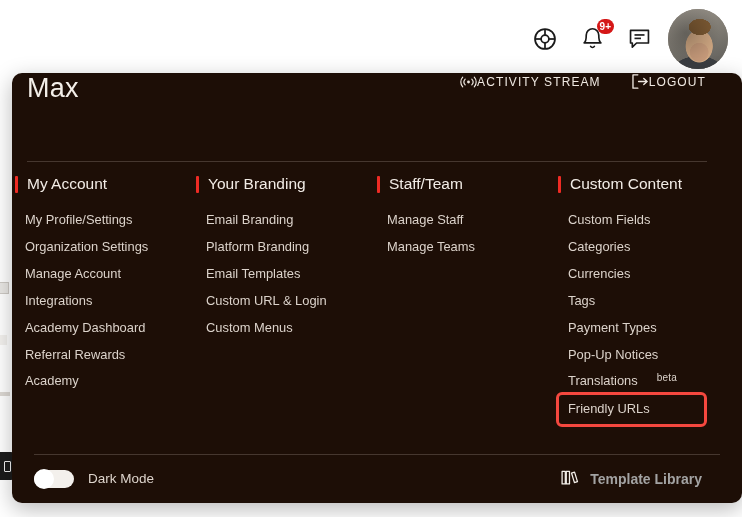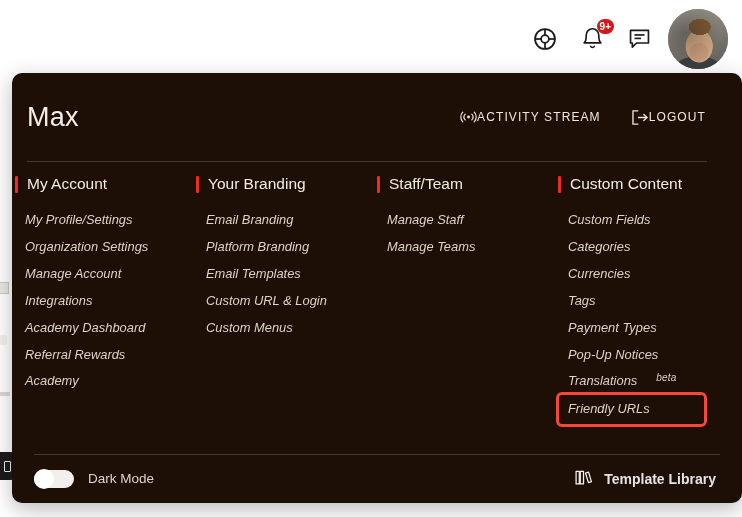--- a/index.html
+++ b/index.html
@@ -134,21 +134,21 @@
     box-shadow: 0 6px 22px rgba(0,0,0,.28);
   }
 
   
   #panel-header {
     position: absolute;
     left: 0; top: 0;
     width: 730px;
     height: 88px;
     display: flex;
-    align-items: center;
+    align-items: flex-start;
     box-sizing: border-box;
     padding: 0 36px 0 15px;
   }
   #user-name {
     color: #f4efe9;
     font-size: 27px;
     font-weight: 400;
     letter-spacing: .2px;
   }
   #panel-header-actions {
@@ -214,21 +214,20 @@
     color: #dcd3cb;
     font-size: 12.9px;
     line-height: 1;
     padding: 7px 6px 7px 9px;
     margin-left: -2px;
     cursor: pointer;
     display: inline-flex;
     align-items: flex-start;
     border-radius: 2px;
     white-space: nowrap;
-    font-style: italic;
   }
   .menu-item sup {
     font-size: 10px;
     margin-left: 19px;
     position: relative;
     top: -2px;
     color: #dcd3cb;
     letter-spacing: .2px;
   }
   .menu-item.highlighted {
@@ -252,21 +251,21 @@
   }
   #panel-footer {
     position: absolute;
     left: 0;
     top: 381px;
     width: 730px;
     height: 49px;
     display: flex;
     align-items: center;
     box-sizing: border-box;
-    padding: 0 26px 0 22px;
+    padding: 0 40px 0 22px;
   }
   #dark-mode-control {
     display: flex;
     align-items: center;
     gap: 14px;
     cursor: pointer;
   }
   #dark-mode-toggle {
     width: 40px;
     height: 18px;
@@ -285,21 +284,21 @@
   }
   #dark-mode-label {
     color: #ded5cd;
     font-size: 13.5px;
   }
   #template-library {
     margin-left: auto;
     display: flex;
     align-items: center;
     gap: 11px;
-    color: #e5e5e5;
+    color: #a3a3a3;
     font-size: 14px;
     font-weight: 700;
     cursor: pointer;
   }
 </style>
 </head>
 <body>
 
 <div id="topbar">
   <div class="topbar-icons">

